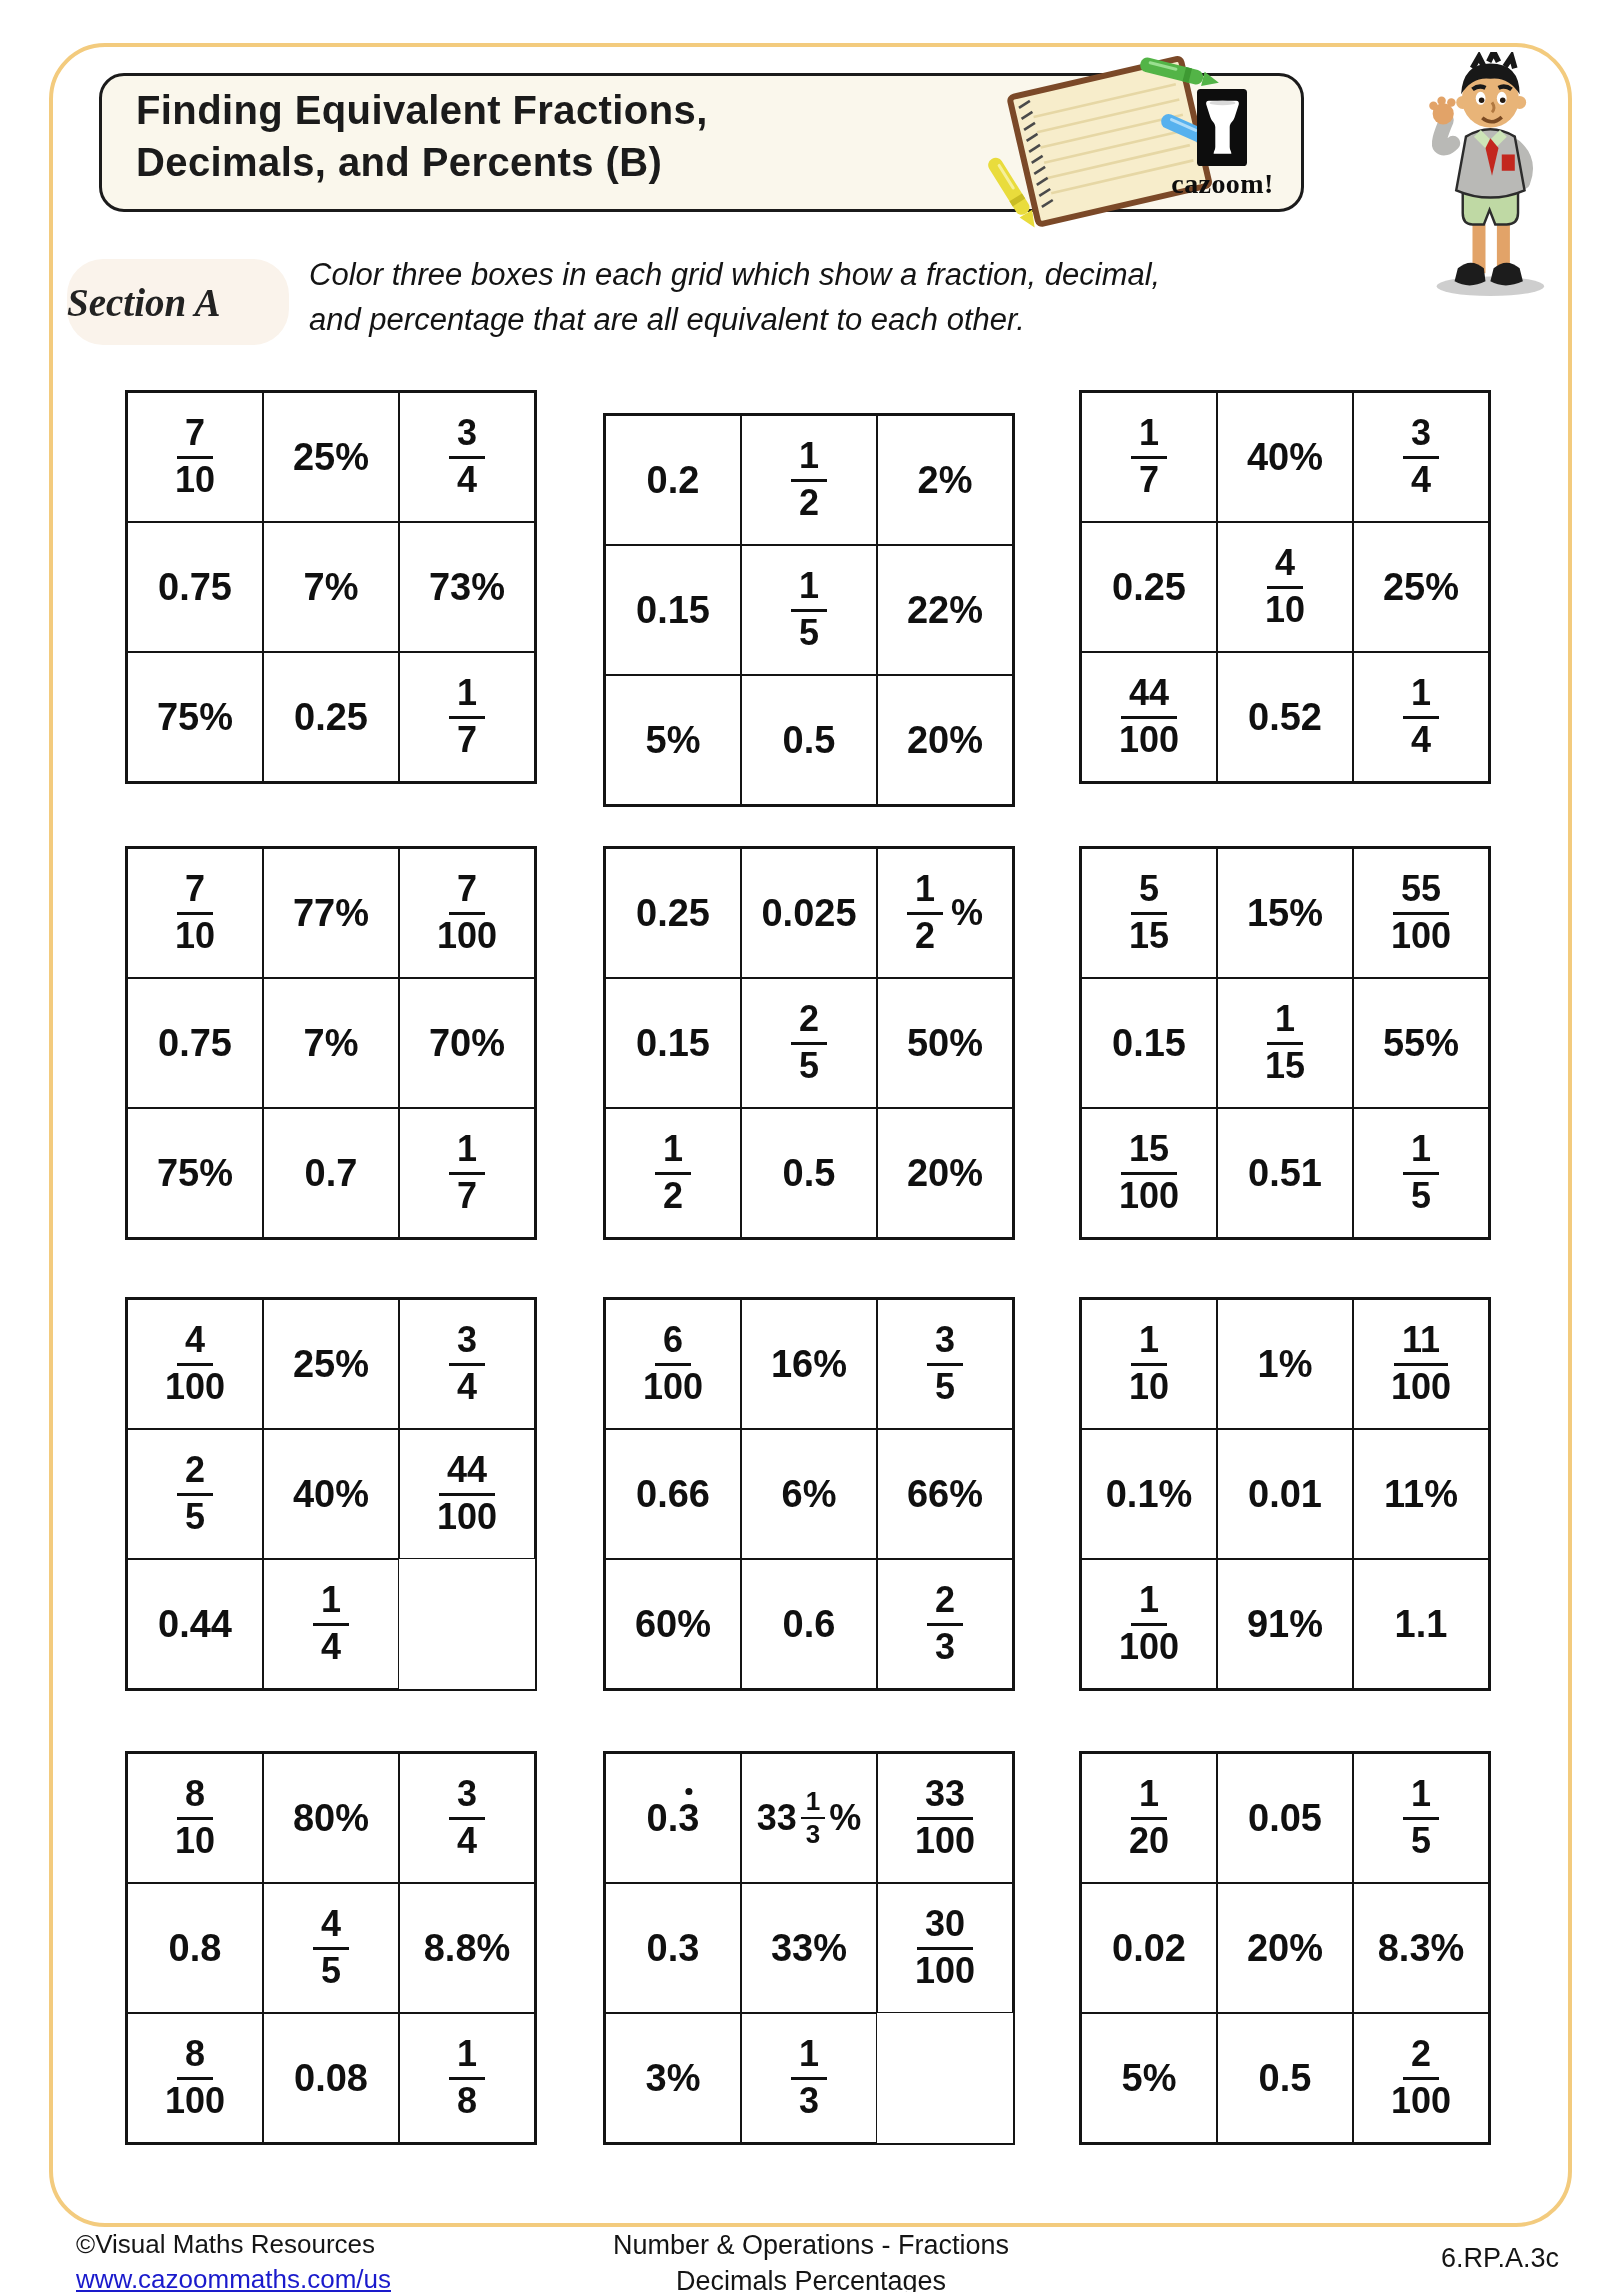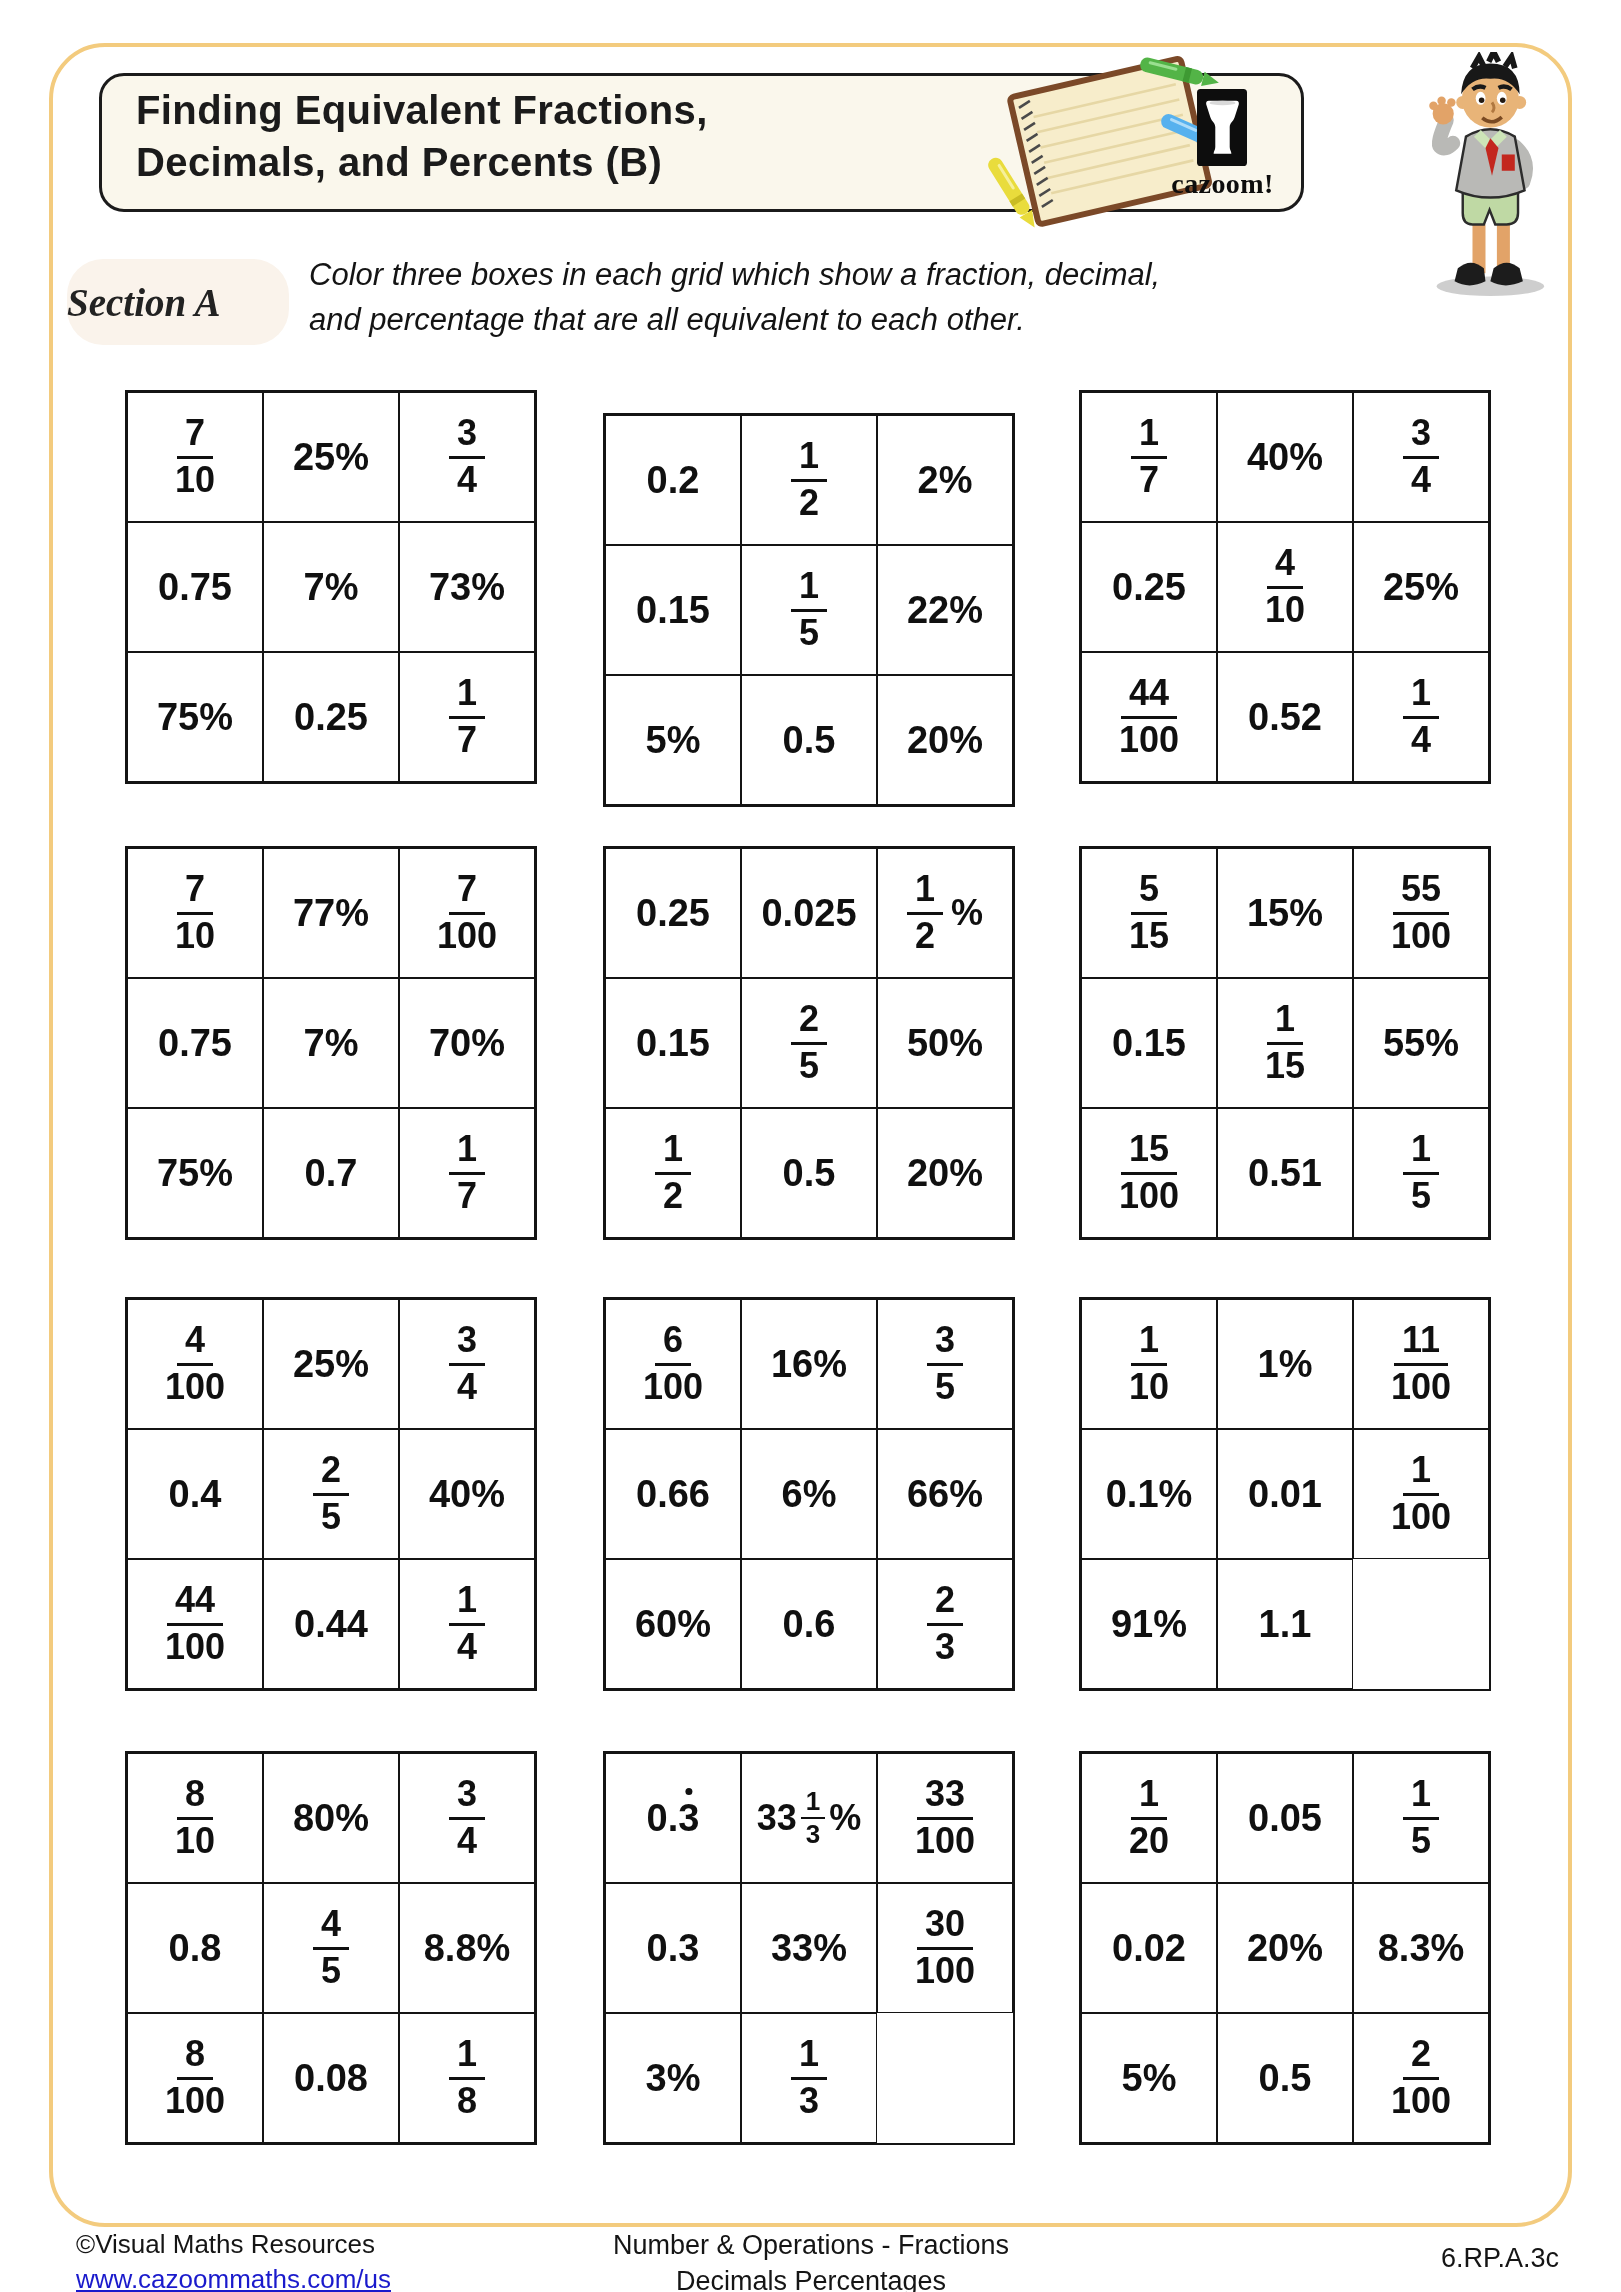--- a/index.html
+++ b/index.html
@@ -392,23 +392,20 @@
         <div class="cell">
           <span class="val">25%</span>
         </div>
         <div class="cell">
           <span class="frac">
             <span class="fnum">3</span>
             <span class="fden">4</span>
           </span>
         </div>
         <div class="cell">
-          <span class="val">0.4</span>
-        </div>
-        <div class="cell">
           <span class="frac">
             <span class="fnum">2</span>
             <span class="fden">5</span>
           </span>
         </div>
         <div class="cell">
           <span class="val">40%</span>
         </div>
         <div class="cell">
           <span class="frac">
@@ -478,20 +475,23 @@
           <span class="frac">
             <span class="fnum">11</span>
             <span class="fden">100</span>
           </span>
         </div>
         <div class="cell">
           <span class="val">0.1%</span>
         </div>
         <div class="cell">
           <span class="val">0.01</span>
+        </div>
+        <div class="cell">
+          <span class="val">11%</span>
         </div>
         <div class="cell">
           <span class="frac">
             <span class="fnum">1</span>
             <span class="fden">100</span>
           </span>
         </div>
         <div class="cell">
           <span class="val">91%</span>
         </div>

